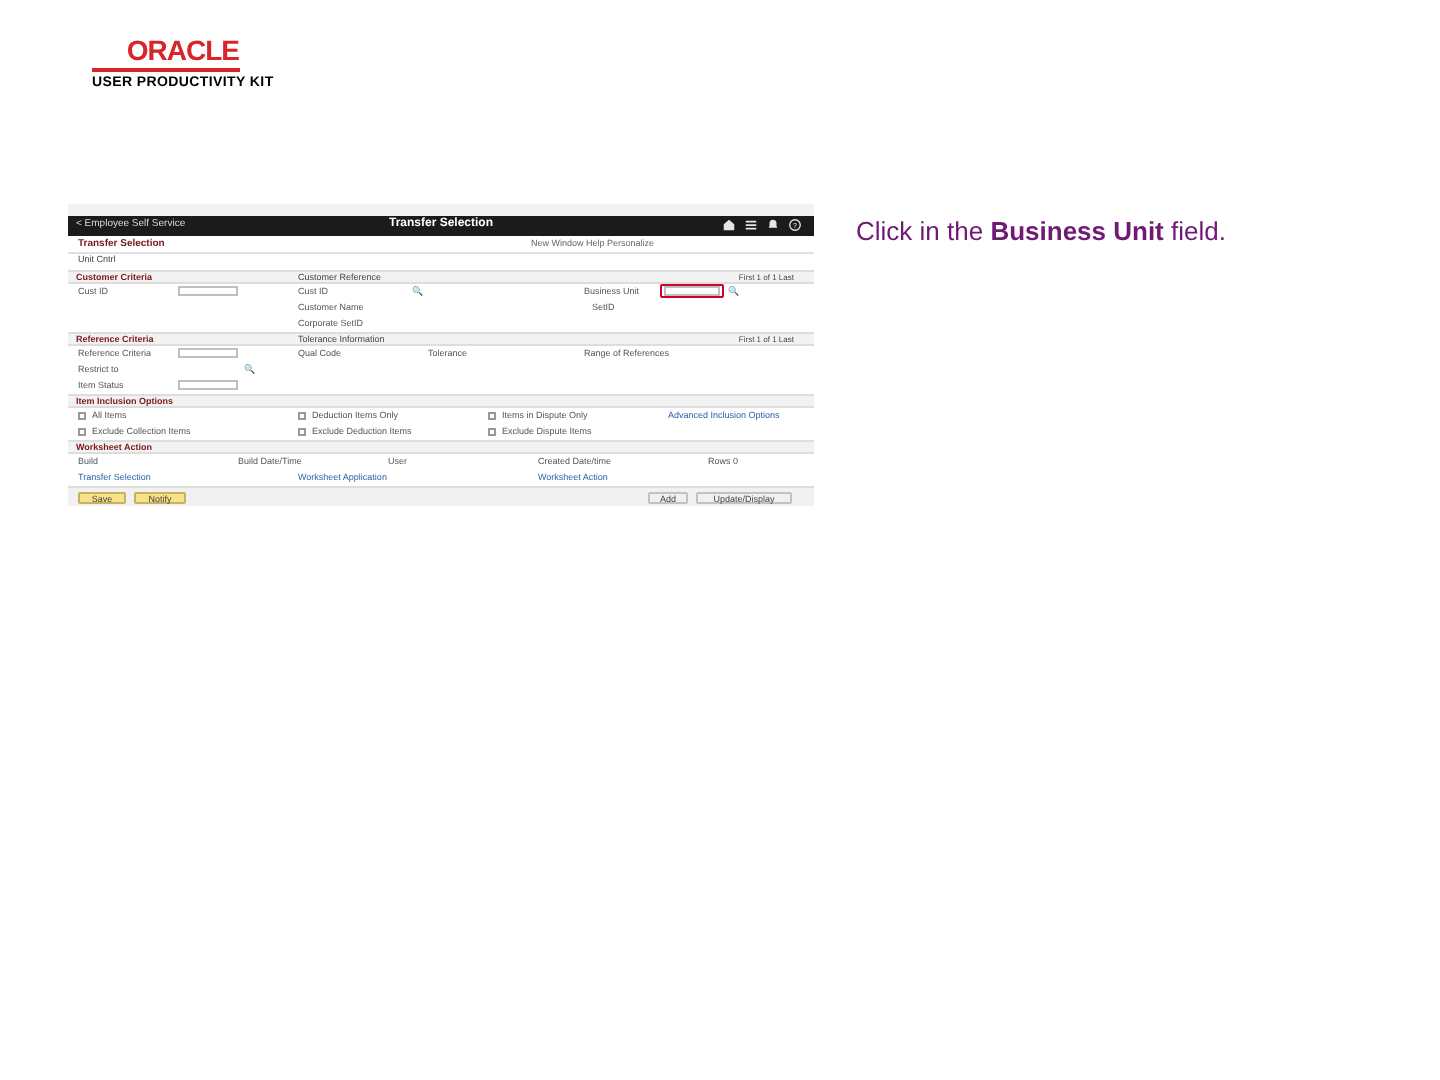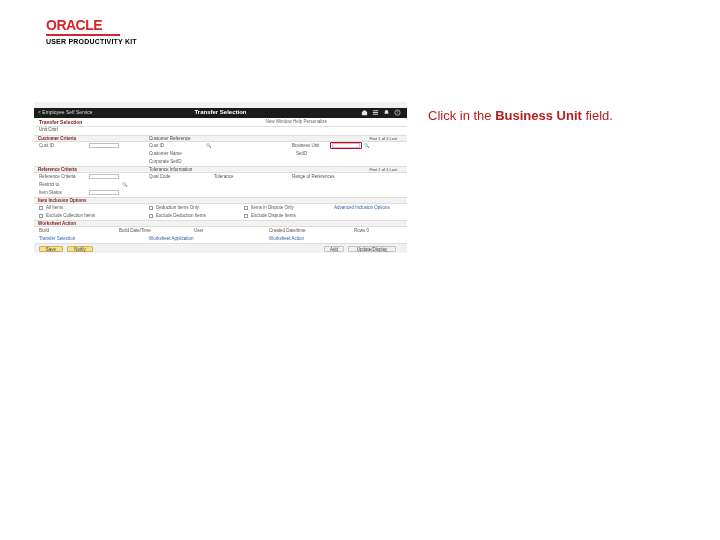--- a/index.html
+++ b/index.html
@@ -12,20 +12,21 @@
     position: relative;
   }
 
   
   .header {
     position: absolute;
     top: 18px;
     left: 0;
     width: 720px;
     height: 40px;
+    text-align: center;
   }
   .brand {
     position: absolute;
     left: 46px;
     top: 0;
   }
   .brand-logo {
     font-family: Arial, sans-serif;
     font-weight: bold;
     font-size: 14px;
@@ -205,21 +206,21 @@
     left: 428px;
     top: 108px;
   }
   .step {
     font-size: 13px;
     color: #000;
     margin-bottom: 30px;
   }
   .instr-line {
     font-size: 13px;
-    color: #b91c1c;
+    color: #701a75;
   }
   .instr-line .bold { font-weight: bold; }
 </style>
 </head>
 <body>
 
 <div class="header">
   <div class="brand">
     <span class="brand-logo">ORACLE</span>
     <div class="brand-underline"></div>

